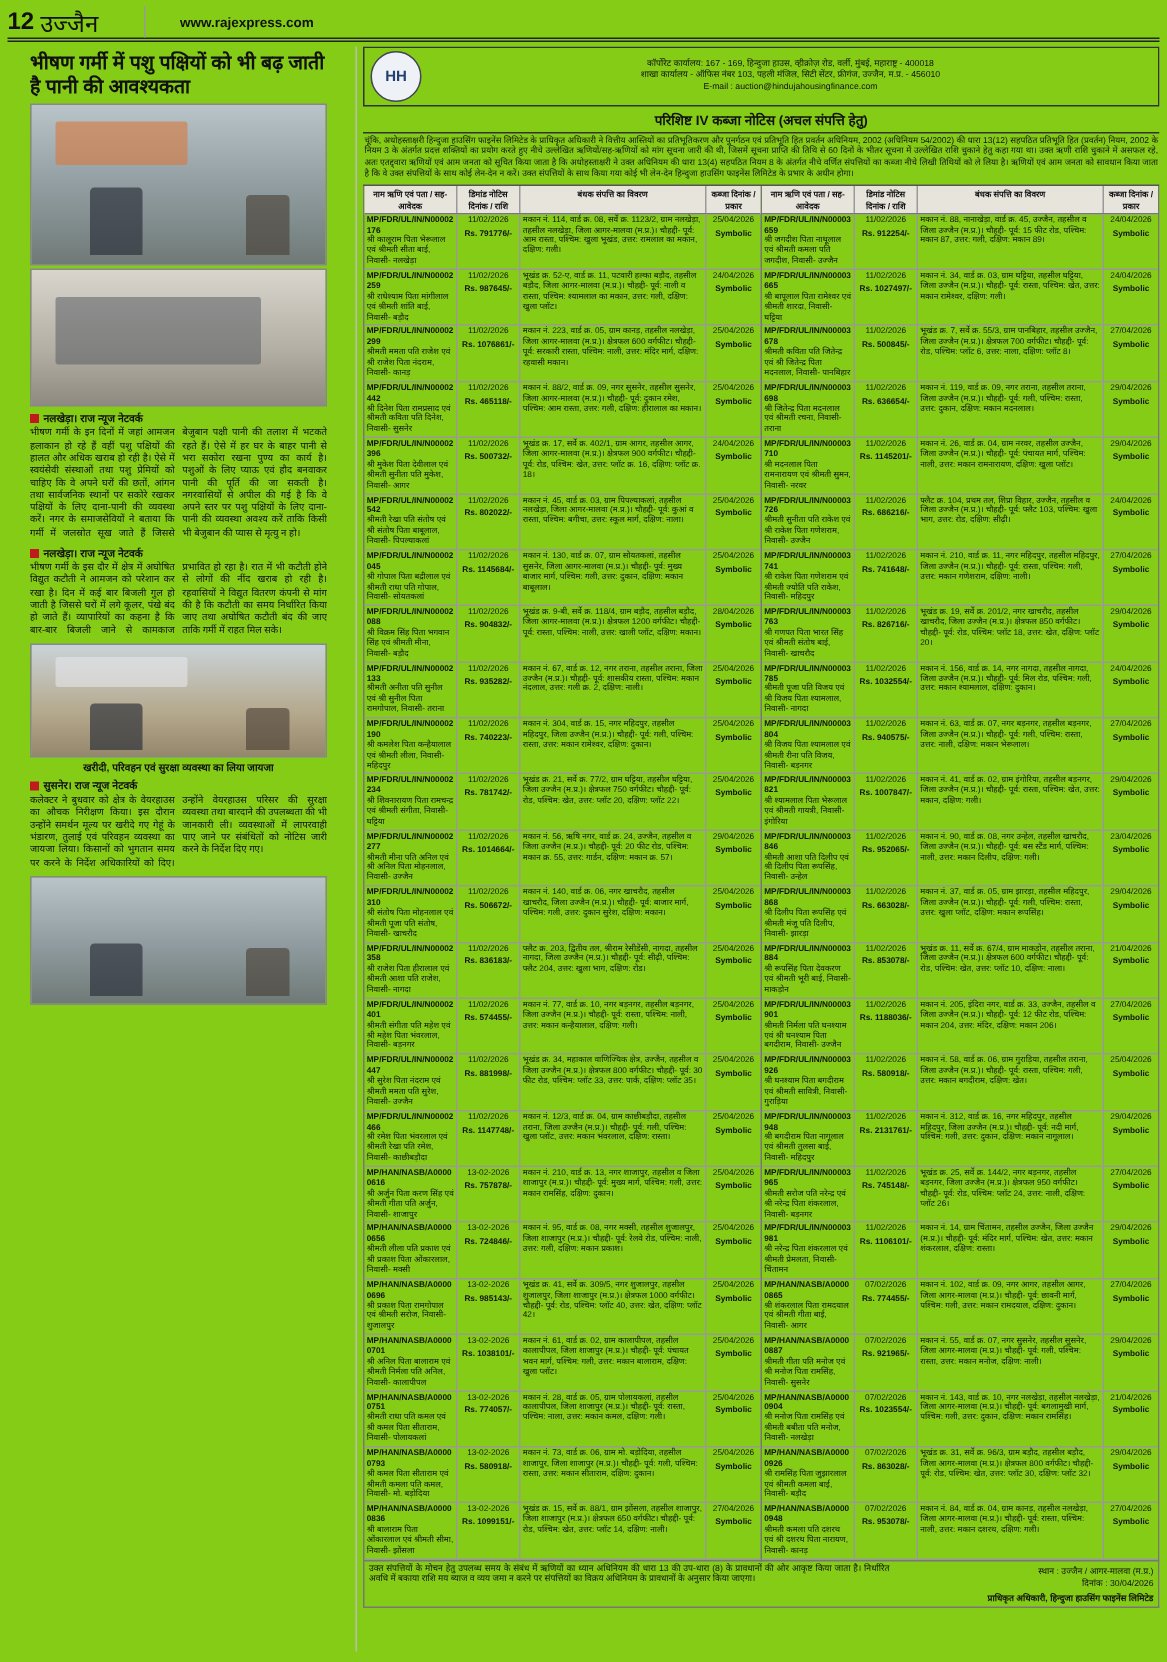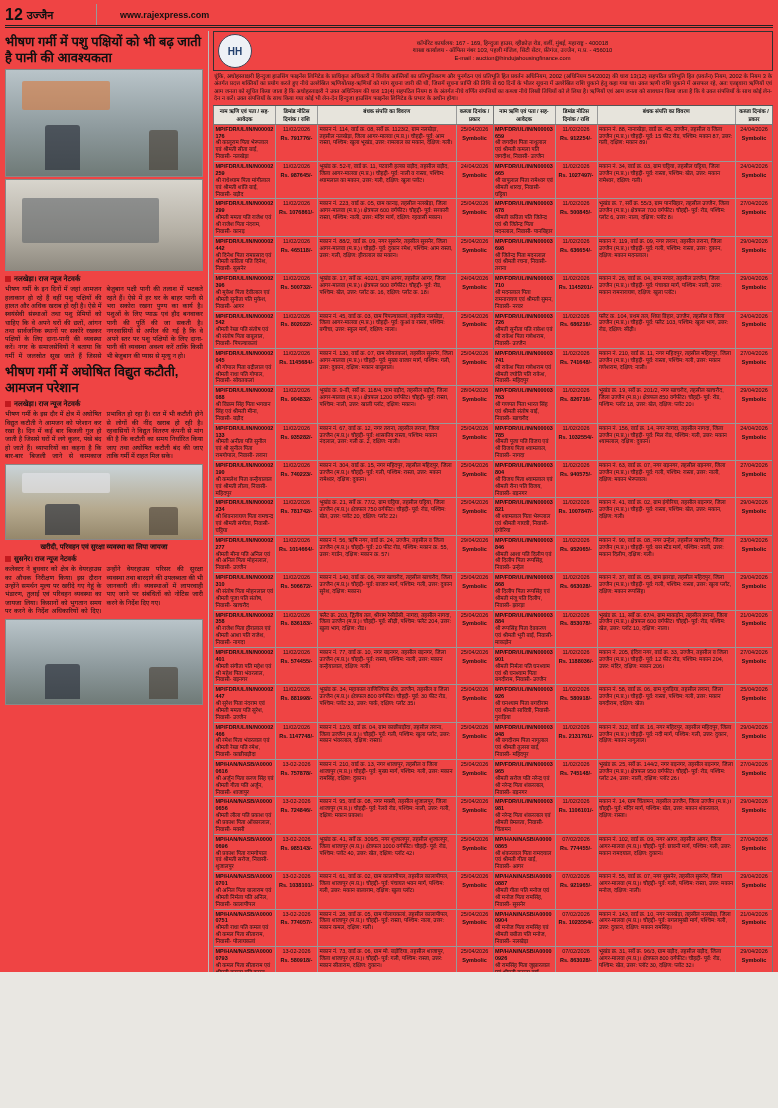--- a/index.html
+++ b/index.html
@@ -1,32 +1,32 @@
 <!DOCTYPE html>
 <html><head>
 <meta charset="utf-8">
 <style>
   * { margin:0; padding:0; box-sizing:border-box; }
   html,body { width:778px; }
   body { font-family:"Liberation Sans","DejaVu Sans",sans-serif; background:#e9e7e2; }
-  .page { width:778px; height:972px; background:#ef4444; overflow:hidden; position:relative; padding:4px 5px; color:#111; }
+  .page { width:778px; height:1108px; background:#84cc16; overflow:hidden; position:relative; padding:4px 5px; color:#111; }
 
   
   .masthead { display:flex; align-items:stretch; height:24px; border-bottom:3px double #222; }
   .m-left { width:92px; display:flex; align-items:center; gap:4px; border-right:1px solid #999; }
   .m-pageno { font-size:16px; font-weight:bold; }
-  .m-city { font-size:11px; font-weight:bold; }
+  .m-city { font-size:16px; font-weight:normal; }
   .m-banner { width:218px; background:#c11a1e; color:#fff; display:flex; align-items:center; justify-content:center; font-weight:bold; font-size:11px; margin:2px 10px; border-radius:2px; }
   .m-site { width:128px; display:flex; align-items:center; font-weight:bold; font-size:9px;margin-left:23px; }
   .m-brand { flex:1; background:#c11a1e; color:#fff; display:flex; align-items:center; justify-content:space-between; padding:0 5px; margin:1px 0; }
   .m-brand-name { font-size:14px; font-weight:bold; }
   .m-date { font-size:7.5px; }
 
   
-  .content { display:flex; gap:5px; margin-top:3px; height:1070px; }
+  .content { display:flex; gap:19px; margin-top:3px; height:1070px;margin-left:15px; }
   .left-col { width:198px; flex:none; overflow:hidden; }
   .notice-col { flex:1; overflow:hidden; border-left:1px solid #bbb; padding-left:4px; }
 
   
   .headline { font-size:13px; font-weight:bold; line-height:1.2; margin:3px 0 4px; }
   .headline-big { font-size:21px; font-weight:bold; line-height:1.15; margin:6px 0; }
   .byline { font-size:7px; font-weight:bold; display:flex; align-items:center; gap:3px; margin:3px 0 2px; }
   .byline .bullet { width:6px; height:6px; background:#c11a1e; display:inline-block; flex:none; }
   .body-text { font-size:6.4px; line-height:1.3; text-align:justify; column-count:2; column-gap:5px; margin-bottom:4px; }
   .photo { position:relative; width:100%; border:1px solid #888; overflow:hidden; background:linear-gradient(180deg,#c3c8cc 0%,#9aa1a7 55%,#7d8489 100%); margin:2px 0; }
@@ -100,21 +100,20 @@
       <div class="photo gate" style="height:92px">
         <div class="blob1"></div>
       </div>
 
       <div class="byline">
         <span class="bullet"></span>
         <span>नलखेड़ा। राज न्यूज नेटवर्क</span>
       </div>
       <div class="body-text">भीषण गर्मी के इन दिनों में जहां आमजन हलाकान हो रहे हैं वहीं पशु पक्षियों की हालत और अधिक खराब हो रही है। ऐसे में स्वयंसेवी संस्थाओं तथा पशु प्रेमियों को चाहिए कि वे अपने घरों की छतों, आंगन तथा सार्वजनिक स्थानों पर सकोरे रखकर पक्षियों के लिए दाना-पानी की व्यवस्था करें। नगर के समाजसेवियों ने बताया कि गर्मी में जलस्रोत सूख जाते हैं जिससे बेजुबान पक्षी पानी की तलाश में भटकते रहते हैं। ऐसे में हर घर के बाहर पानी से भरा सकोरा रखना पुण्य का कार्य है। पशुओं के लिए प्याऊ एवं हौद बनवाकर पानी की पूर्ति की जा सकती है। नगरवासियों से अपील की गई है कि वे अपने स्तर पर पशु पक्षियों के लिए दाना-पानी की व्यवस्था अवश्य करें ताकि किसी भी बेजुबान की प्यास से मृत्यु न हो।</div>
 
-      <h2 class="headline">भीषण गर्मी में अघोषित विद्युत कटौती, आमजन परेशान</h2>
       <div class="byline">
         <span class="bullet"></span>
         <span>नलखेड़ा। राज न्यूज नेटवर्क</span>
       </div>
       <div class="body-text">भीषण गर्मी के इस दौर में क्षेत्र में अघोषित विद्युत कटौती ने आमजन को परेशान कर रखा है। दिन में कई बार बिजली गुल हो जाती है जिससे घरों में लगे कूलर, पंखे बंद हो जाते हैं। व्यापारियों का कहना है कि बार-बार बिजली जाने से कामकाज प्रभावित हो रहा है। रात में भी कटौती होने से लोगों की नींद खराब हो रही है। रहवासियों ने विद्युत वितरण कंपनी से मांग की है कि कटौती का समय निर्धारित किया जाए तथा अघोषित कटौती बंद की जाए ताकि गर्मी में राहत मिल सके।</div>
 
       <div class="photo field" style="height:76px">
         <div class="blob1"></div>
         <div class="blob2"></div>
         <div class="blob3"></div>
@@ -137,20 +136,21 @@
 
       <div class="n-head">
         <div class="n-logo">HH</div>
         <div class="n-head-text">
           <div class="n-addr">कॉर्पोरेट कार्यालय: 167 - 169, हिन्दुजा हाउस, व्हीक्रोज़ रोड, वर्ली, मुंबई, महाराष्ट्र - 400018</div>
           <div class="n-addr">शाखा कार्यालय - ऑफिस नंबर 103, पहली मंजिल, सिटी सेंटर, फ्रीगंज, उज्जैन, म.प्र. - 456010</div>
           <div class="n-addr">E-mail : auction@hindujahousingfinance.com</div>
         </div>
       </div>
 
+      <div class="n-appendix">परिशिष्ट IV कब्जा नोटिस (अचल संपत्ति हेतु)</div>
       <div class="n-intro">चूंकि, अधोहस्ताक्षरी हिन्दुजा हाउसिंग फाइनेंस लिमिटेड के प्राधिकृत अधिकारी ने वित्तीय आस्तियों का प्रतिभूतिकरण और पुनर्गठन एवं प्रतिभूति हित प्रवर्तन अधिनियम, 2002 (अधिनियम 54/2002) की धारा 13(12) सहपठित प्रतिभूति हित (प्रवर्तन) नियम, 2002 के नियम 3 के अंतर्गत प्रदत्त शक्तियों का प्रयोग करते हुए नीचे उल्लेखित ऋणियों/सह-ऋणियों को मांग सूचना जारी की थी, जिसमें सूचना प्राप्ति की तिथि से 60 दिनों के भीतर सूचना में उल्लेखित राशि चुकाने हेतु कहा गया था। उक्त ऋणी राशि चुकाने में असफल रहे, अतः एतद्द्वारा ऋणियों एवं आम जनता को सूचित किया जाता है कि अधोहस्ताक्षरी ने उक्त अधिनियम की धारा 13(4) सहपठित नियम 8 के अंतर्गत नीचे वर्णित संपत्तियों का कब्जा नीचे लिखी तिथियों को ले लिया है। ऋणियों एवं आम जनता को सावधान किया जाता है कि वे उक्त संपत्तियों के साथ कोई लेन-देन न करें। उक्त संपत्तियों के साथ किया गया कोई भी लेन-देन हिन्दुजा हाउसिंग फाइनेंस लिमिटेड के प्रभार के अधीन होगा।</div>
 
       <div class="tables-wrap">
 
         <div class="ntable">
           <div class="thead">
             <div class="th c-name">नाम ऋणि एवं पता / सह-आवेदक</div>
             <div class="th c-dd">डिमांड नोटिस दिनांक / राशि</div>
             <div class="th c-desc">बंधक संपत्ति का विवरण</div>
             <div class="th c-pd">कब्जा दिनांक / प्रकार</div>

